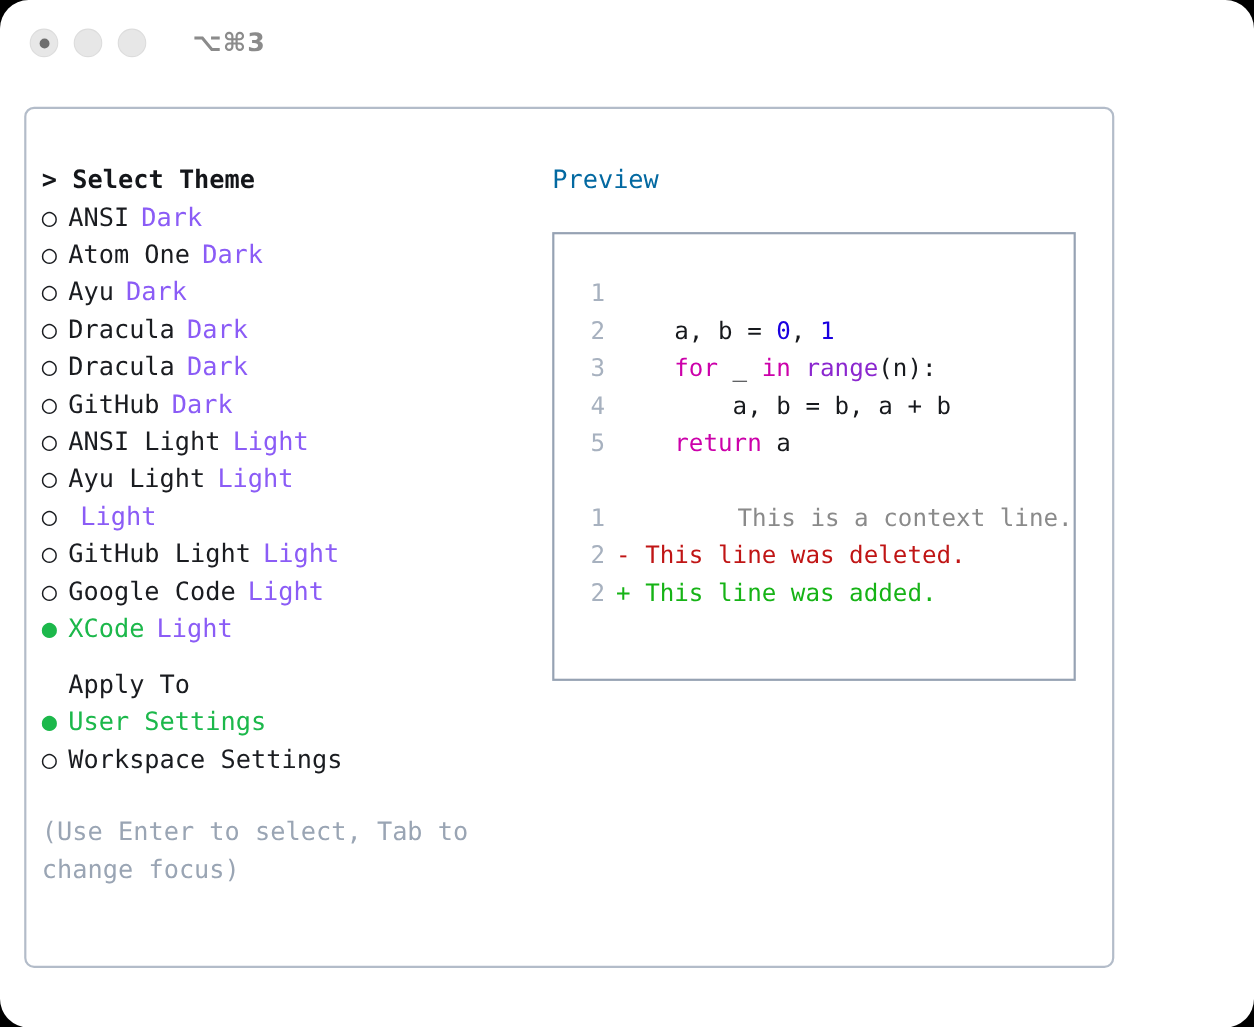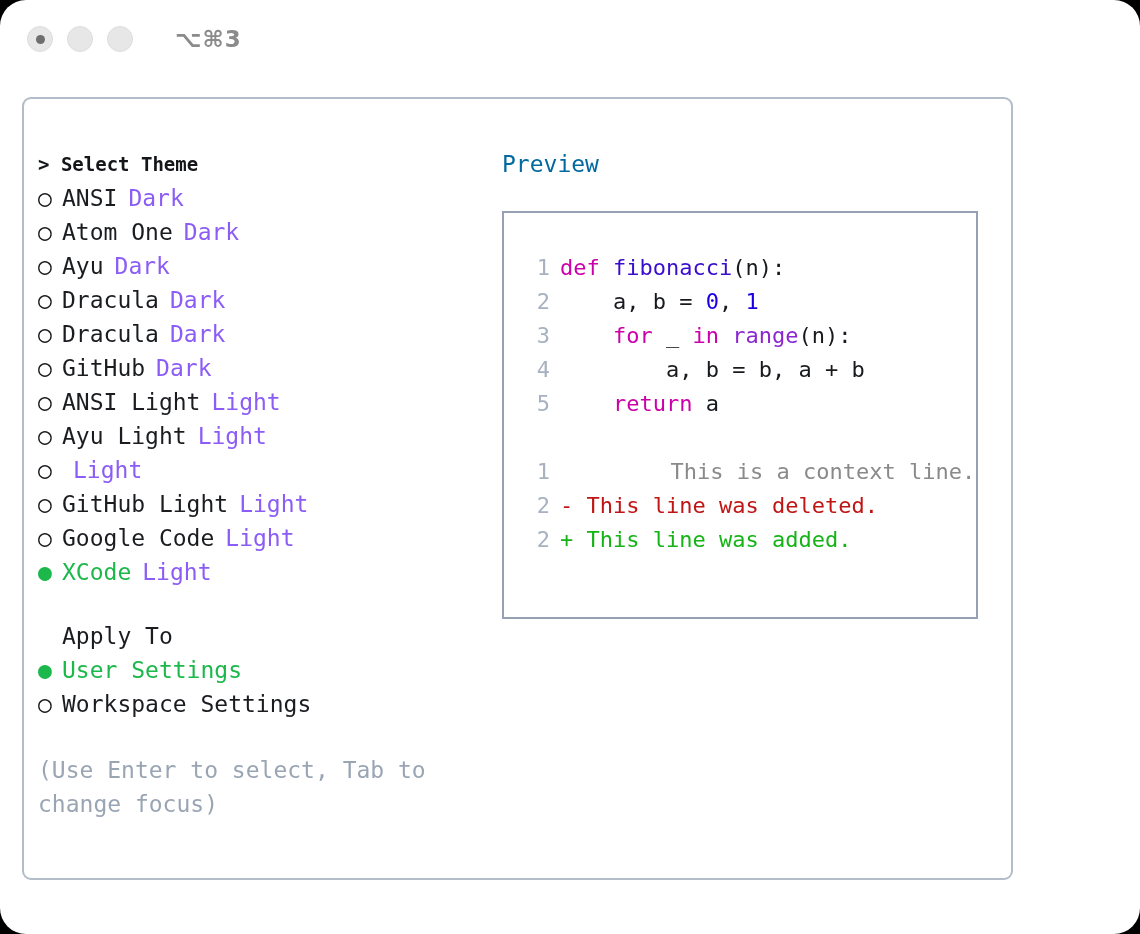--- a/index.html
+++ b/index.html
@@ -82,21 +82,21 @@
   }
 
   
   .left-col {
     position: absolute;
     left: 14px;
     top: 48px;
     width: 470px;
   }
   .heading {
-    font-size: 19px;
+    font-size: 23px;
     font-weight: bold;
     color: #14161a;
     line-height: 34px;
     white-space: pre;
   }
   .theme-list { margin-top: 0; }
   .row {
     display: flex;
     align-items: baseline;
     line-height: 34px;
@@ -113,21 +113,21 @@
   }
   .marker.sel { color: #1cb84b; }
   .row .name { color: #1a1c20; }
   .row.selected .name { color: #1cb84b; }
   .row .kind {
     color: #8b5cf6;
     margin-left: 11px;
   }
 
   .applyto-head {
-    margin-top: 30px;
+    margin-top: 17px;
     font-size: 23px;
     color: #1a1c20;
     line-height: 34px;
     padding-left: 24px;
     white-space: pre;
   }
 
   .hint {
     margin-top: 32px;
     font-size: 23px;
@@ -229,21 +229,21 @@
 
         <div class="hint">(Use Enter to select, Tab to change focus)</div>
       </div>
 
       <div class="right-col">
 
         <div class="preview-label">Preview</div>
 
         <div class="code-box">
           <div id="code-lines">
-              <div class="code-line"><span class="lineno">1</span><span class="code-text"><span class="kw">def </span><span class="fnname">fibonacci</span><span class="plain">(n):</span></span></div>
+              <div class="code-line"><span class="lineno">1</span></div>
               <div class="code-line"><span class="lineno">2</span><span class="code-text"><span class="plain">    a, b = </span><span class="num">0</span><span class="plain">, </span><span class="num">1</span></span></div>
               <div class="code-line"><span class="lineno">3</span><span class="code-text"><span class="kw">    for </span><span class="plain">_ </span><span class="kw">in </span><span class="builtin">range</span><span class="plain">(n):</span></span></div>
               <div class="code-line"><span class="lineno">4</span><span class="code-text"><span class="plain">        a, b = b, a + b</span></span></div>
               <div class="code-line"><span class="lineno">5</span><span class="code-text"><span class="kw">    return </span><span class="plain">a</span></span></div>
             </div>
           <div class="blank-line"></div>
           <div id="diff-lines">
               <div class="code-line"><span class="lineno">1</span><span class="diff-ctx">  </span><span class="diff-ctx">This is a context line.</span></div>
               <div class="code-line"><span class="lineno">2</span><span class="diff-del">- </span><span class="diff-del">This line was deleted.</span></div>
               <div class="code-line"><span class="lineno">2</span><span class="diff-add">+ </span><span class="diff-add">This line was added.</span></div>

